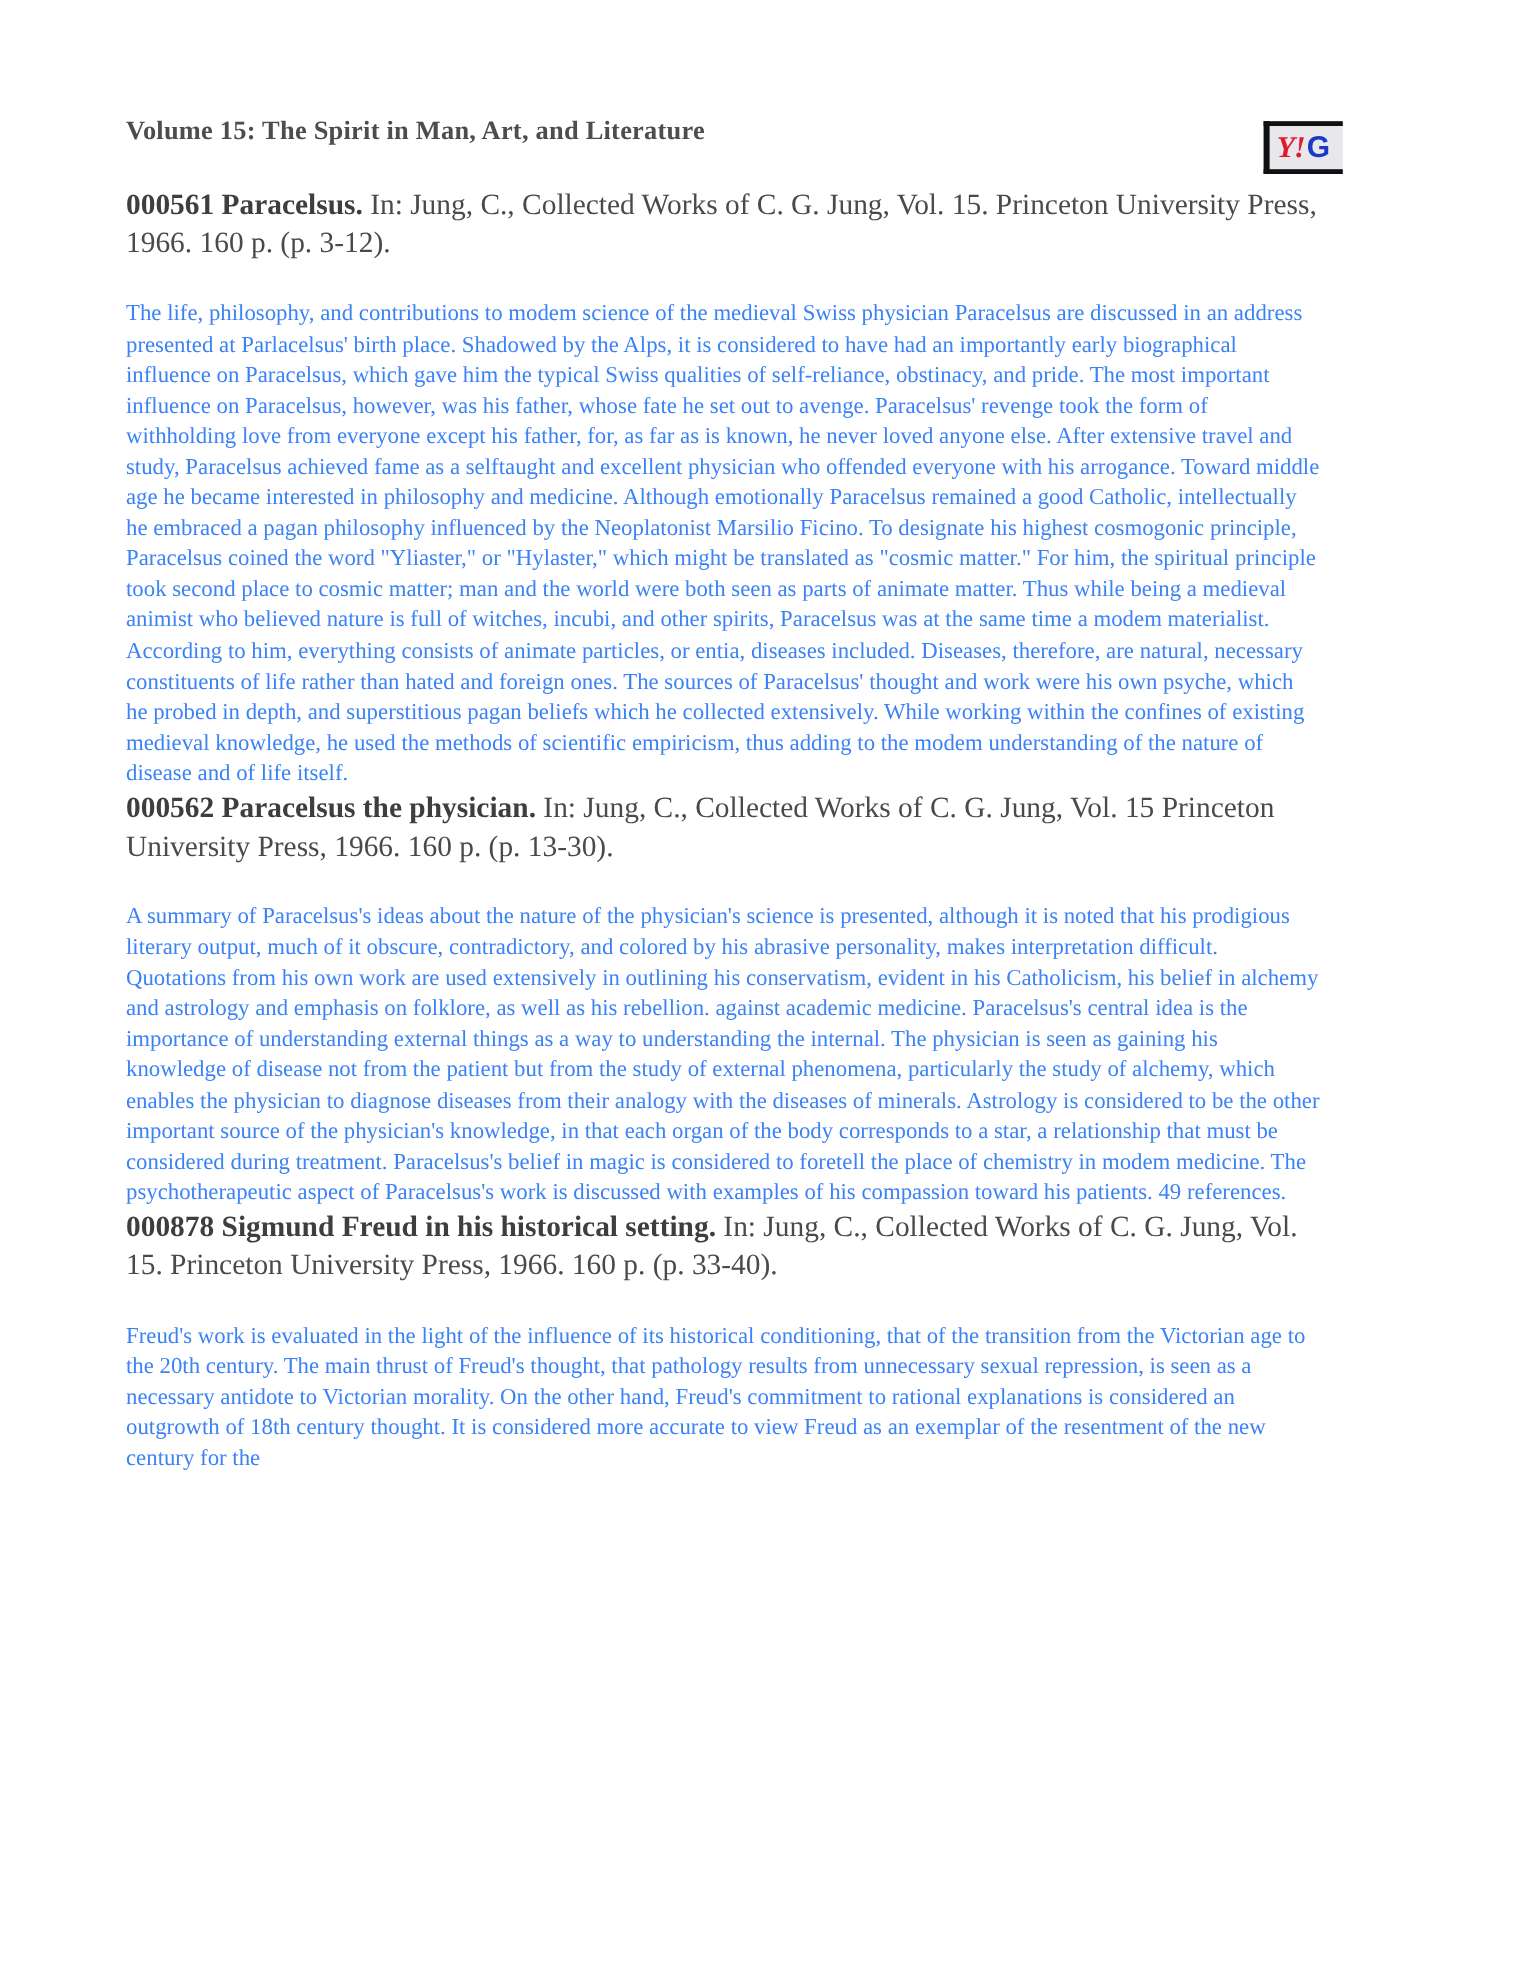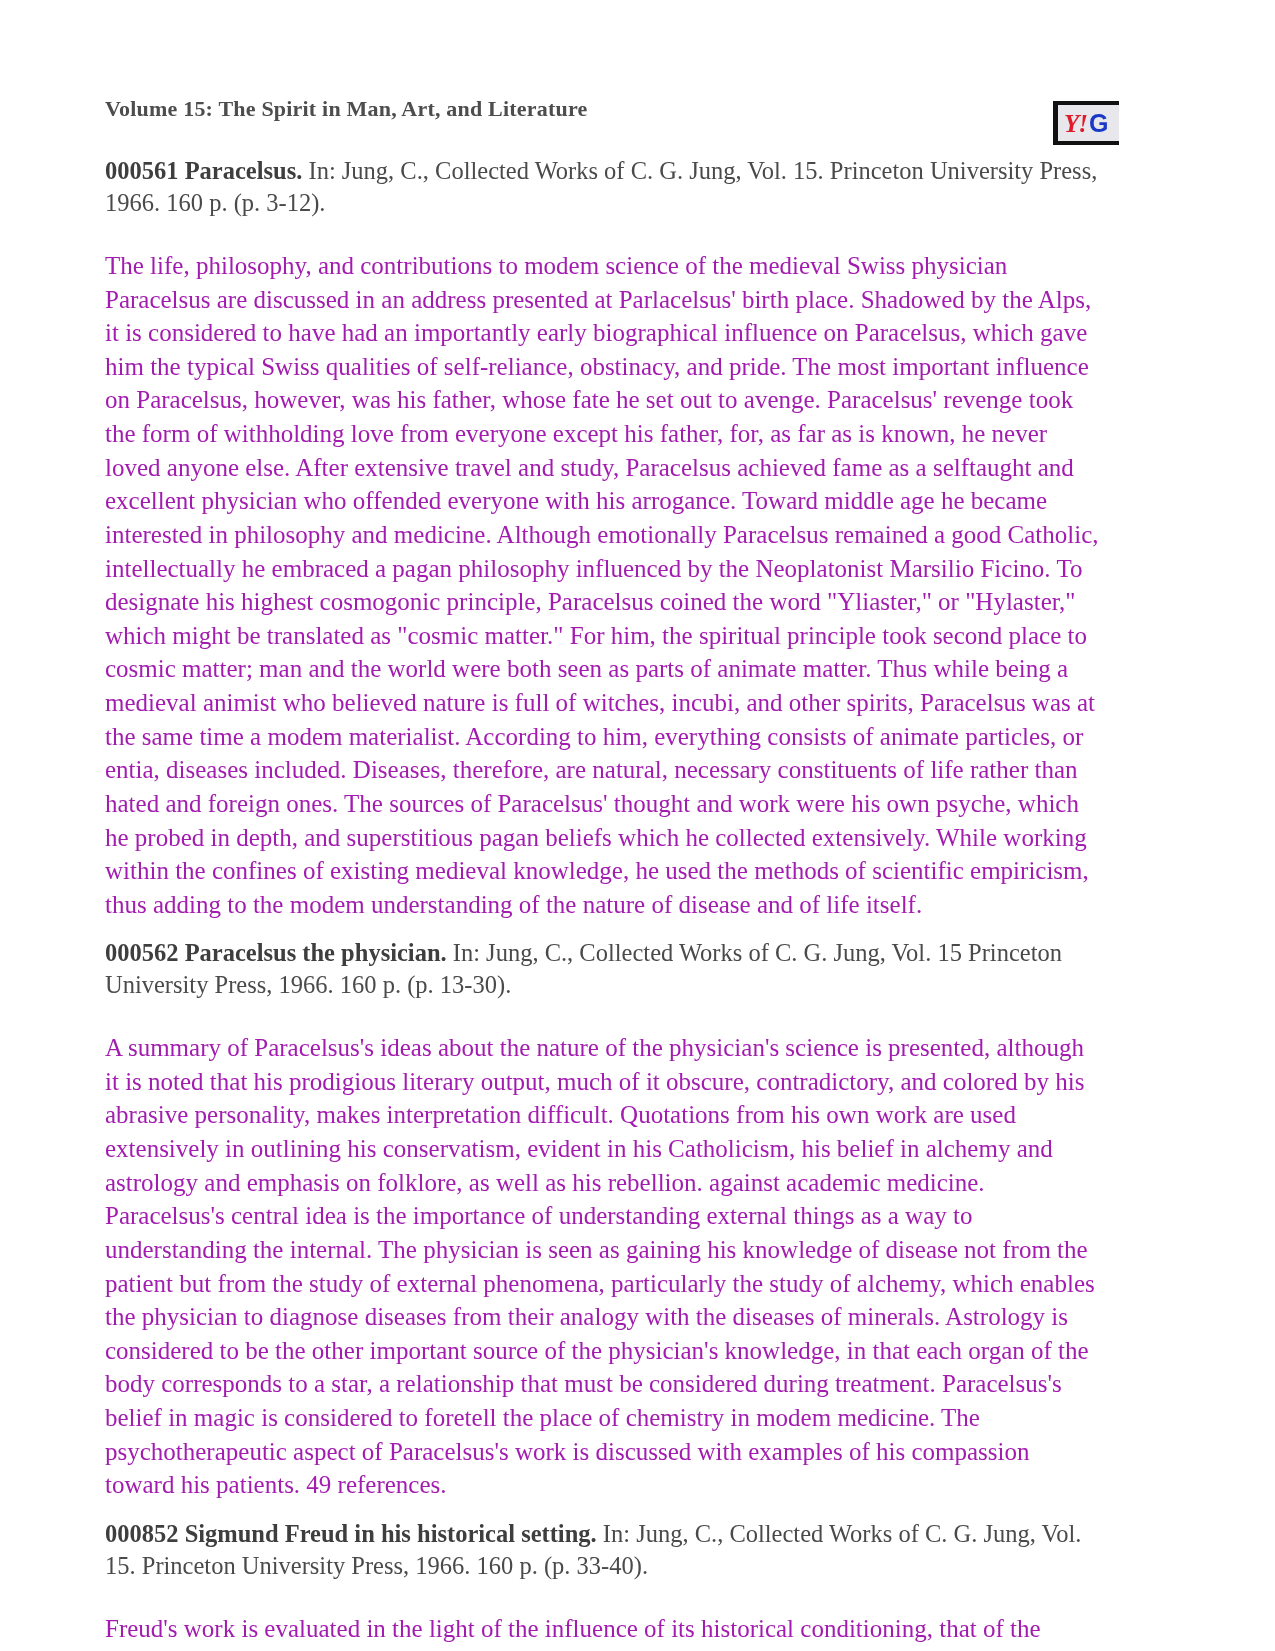--- a/index.html
+++ b/index.html
@@ -74,33 +74,33 @@
     font-size: 25px;
     line-height: 1;
     color: #1b39c8;
     margin-left: 2px;
   }
 
   
   .citation {
     font-size: 24.5px;
     line-height: 1.30;
-    margin: 16px 0 30px 0;
+    margin: 0 0 30px 0;
     color: #4a4a4a;
     text-align: left;
   }
   .citation .ref-head {
     font-weight: bold;
     color: #3e3e3e;
   }
   .abstract {
-    font-size: 25px;
+    font-size: 19px;
     line-height: 1.345;
     margin: 0 0 34px 0;
-    color: #a21caf;
+    color: #3b82f6;
     text-align: left;
   }
   .abstract:last-child { margin-bottom: 0; }
 
   .entry { margin: 0; }
 </style>
 </head>
 <body>
 
 <div class="page">
@@ -118,18 +118,18 @@
       <p class="citation"><span class="ref-head">000561 Paracelsus.</span><span> In: Jung, C., Collected Works of C. G. Jung, Vol. 15. Princeton University Press, 1966. 160 p. (p. 3-12).</span></p>
       <p class="abstract">The life, philosophy, and contributions to modem science of the medieval Swiss physician Paracelsus are discussed in an address presented at Parlacelsus' birth place. Shadowed by the Alps, it is considered to have had an importantly early biographical influence on Paracelsus, which gave him the typical Swiss qualities of self-reliance, obstinacy, and pride. The most important influence on Paracelsus, however, was his father, whose fate he set out to avenge. Paracelsus' revenge took the form of withholding love from everyone except his father, for, as far as is known, he never loved anyone else. After extensive travel and study, Paracelsus achieved fame as a selftaught and excellent physician who offended everyone with his arrogance. Toward middle age he became interested in philosophy and medicine. Although emotionally Paracelsus remained a good Catholic, intellectually he embraced a pagan philosophy influenced by the Neoplatonist Marsilio Ficino. To designate his highest cosmogonic principle, Paracelsus coined the word "Yliaster," or "Hylaster," which might be translated as "cosmic matter." For him, the spiritual principle took second place to cosmic matter; man and the world were both seen as parts of animate matter. Thus while being a medieval animist who believed nature is full of witches, incubi, and other spirits, Paracelsus was at the same time a modem materialist. According to him, everything consists of animate particles, or entia, diseases included. Diseases, therefore, are natural, necessary constituents of life rather than hated and foreign ones. The sources of Paracelsus' thought and work were his own psyche, which he probed in depth, and superstitious pagan beliefs which he collected extensively. While working within the confines of existing medieval knowledge, he used the methods of scientific empiricism, thus adding to the modem understanding of the nature of disease and of life itself.</p>
     </div>
 
     <div class="entry">
       <p class="citation"><span class="ref-head">000562 Paracelsus the physician.</span><span> In: Jung, C., Collected Works of C. G. Jung, Vol. 15 Princeton University Press, 1966. 160 p. (p. 13-30).</span></p>
       <p class="abstract">A summary of Paracelsus's ideas about the nature of the physician's science is presented, although it is noted that his prodigious literary output, much of it obscure, contradictory, and colored by his abrasive personality, makes interpretation difficult. Quotations from his own work are used extensively in outlining his conservatism, evident in his Catholicism, his belief in alchemy and astrology and emphasis on folklore, as well as his rebellion. against academic medicine. Paracelsus's central idea is the importance of understanding external things as a way to understanding the internal. The physician is seen as gaining his knowledge of disease not from the patient but from the study of external phenomena, particularly the study of alchemy, which enables the physician to diagnose diseases from their analogy with the diseases of minerals. Astrology is considered to be the other important source of the physician's knowledge, in that each organ of the body corresponds to a star, a relationship that must be considered during treatment. Paracelsus's belief in magic is considered to foretell the place of chemistry in modem medicine. The psychotherapeutic aspect of Paracelsus's work is discussed with examples of his compassion toward his patients. 49 references.</p>
     </div>
 
     <div class="entry">
-      <p class="citation"><span class="ref-head">000852 Sigmund Freud in his historical setting.</span><span> In: Jung, C., Collected Works of C. G. Jung, Vol. 15. Princeton University Press, 1966. 160 p. (p. 33-40).</span></p>
+      <p class="citation"><span class="ref-head">000878 Sigmund Freud in his historical setting.</span><span> In: Jung, C., Collected Works of C. G. Jung, Vol. 15. Princeton University Press, 1966. 160 p. (p. 33-40).</span></p>
       <p class="abstract">Freud's work is evaluated in the light of the influence of its historical conditioning, that of the transition from the Victorian age to the 20th century. The main thrust of Freud's thought, that pathology results from unnecessary sexual repression, is seen as a necessary antidote to Victorian morality. On the other hand, Freud's commitment to rational explanations is considered an outgrowth of 18th century thought. It is considered more accurate to view Freud as an exemplar of the resentment of the new century for the</p>
     </div>
 
   </div>
 </div>
 
 </body></html>

